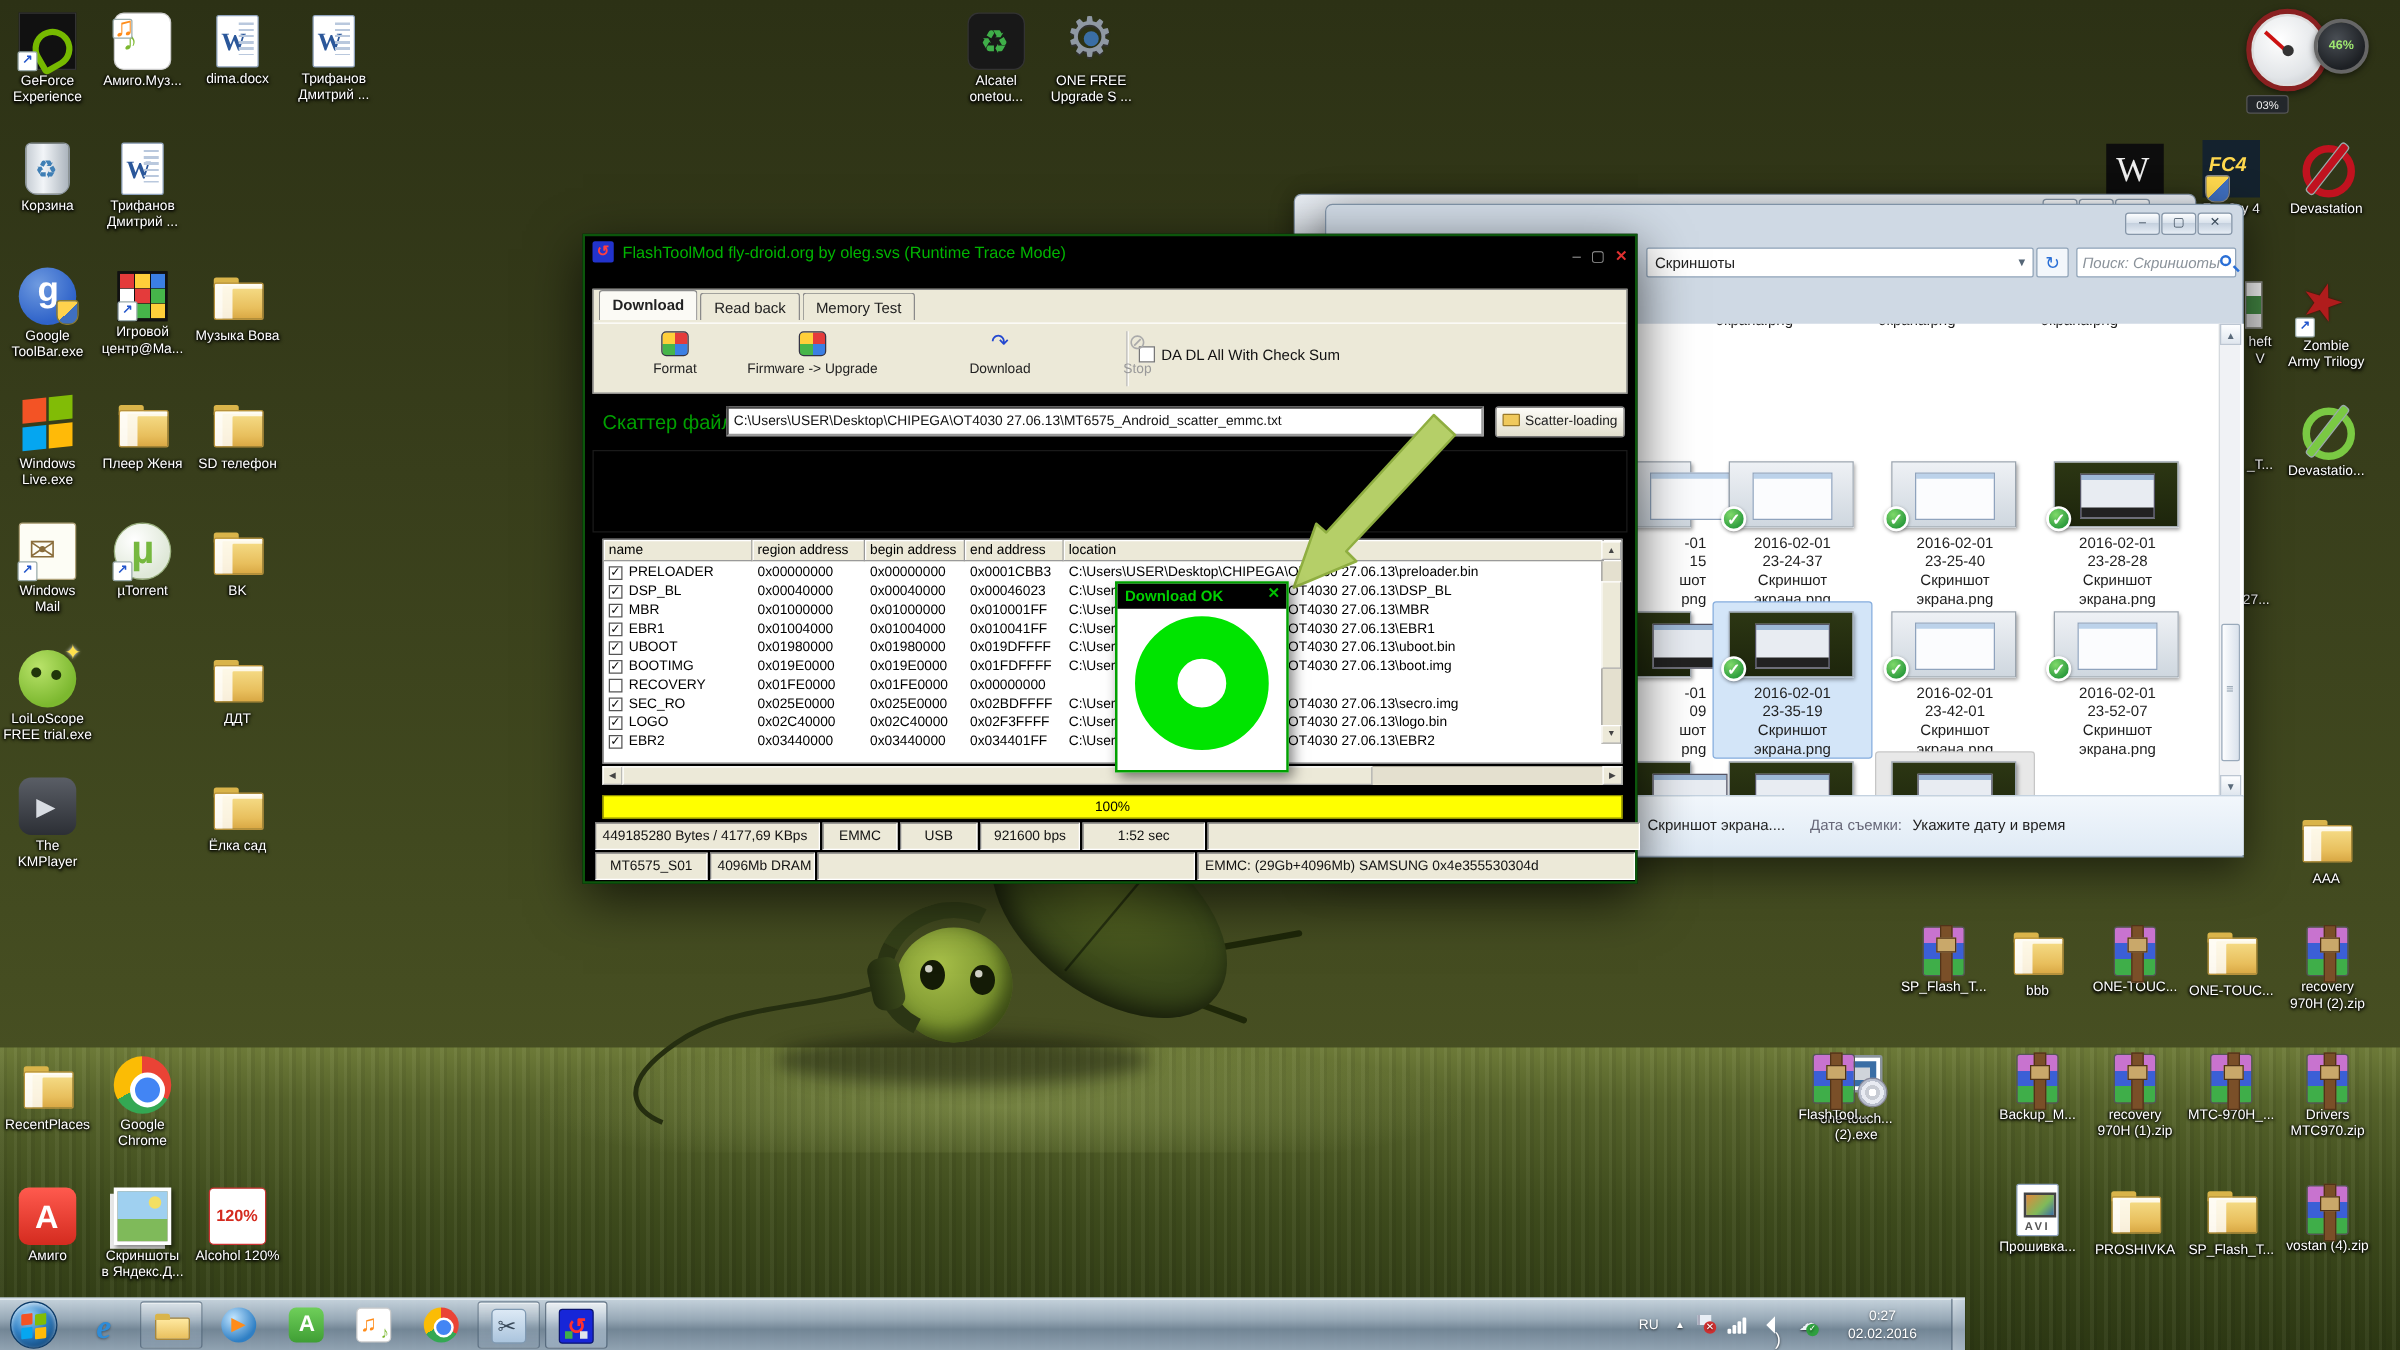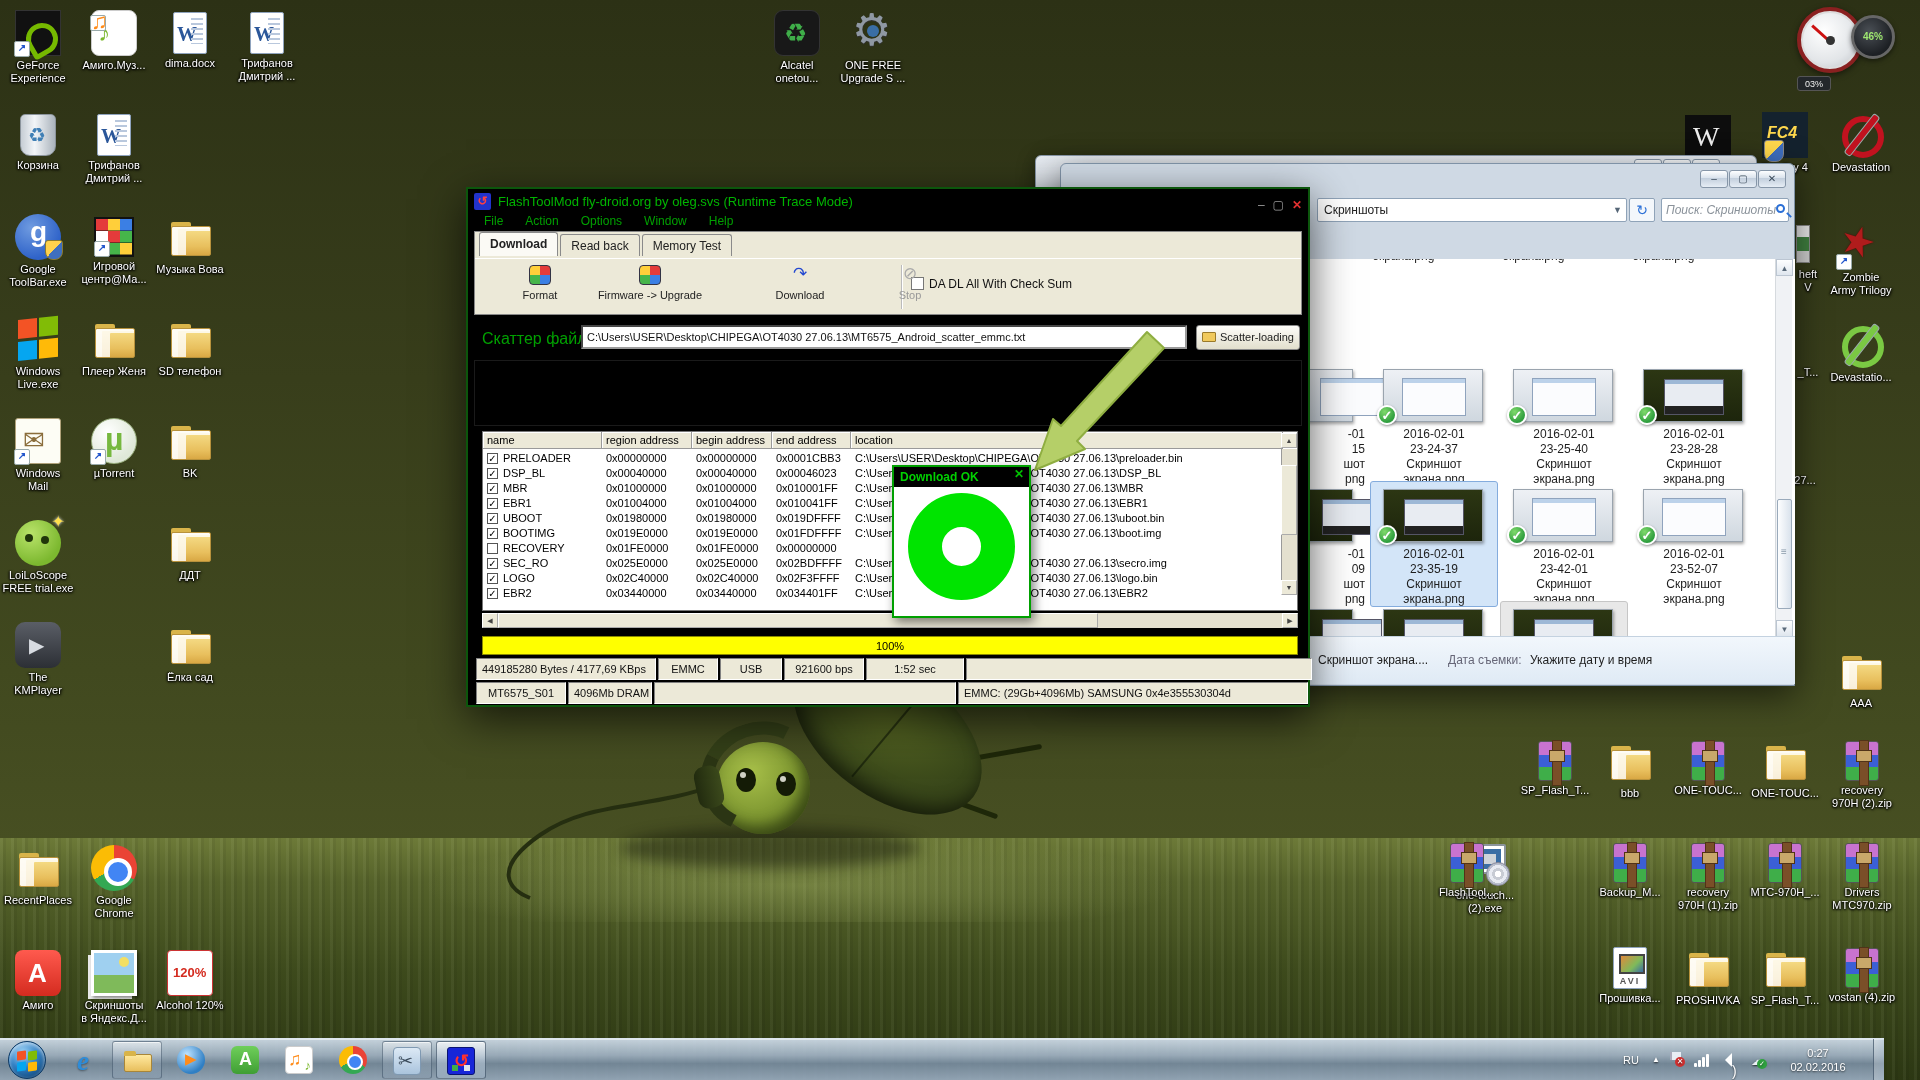--- a/index.html
+++ b/index.html
@@ -289,21 +289,21 @@
     border-radius:50%; background:#333; }
   .gauge-small { position:absolute; left:1851px; top:15px; width:44px; height:44px; border-radius:50%; z-index:2;
     background:radial-gradient(circle at 40% 35%,#4a4f55,#1d2024 70%); border:3px solid #666;
     color:#9fe870; font-size:10px; font-weight:bold; text-align:center; line-height:38px;
     box-shadow:0 2px 5px rgba(0,0,0,.5); }
   .gauge-label { position:absolute; left:1797px; top:76px; width:34px; height:15px; background:#23272b;
     border-radius:3px; color:#eee; font-size:9px; text-align:center; line-height:15px; z-index:2;
     border:1px solid #555; }
 
   
-  #taskbar { position:absolute; left:0; bottom:0; width:1884px; height:42px; z-index:40;
+  #taskbar { position:absolute; left:0; bottom:0; width:1572px; height:42px; z-index:40;
     background:linear-gradient(180deg,rgba(205,218,230,.95),rgba(160,178,196,.92) 40%,rgba(120,140,160,.92) 60%,rgba(150,168,186,.95));
     border-top:1px solid rgba(240,248,255,.8); box-shadow:inset 0 1px 0 rgba(255,255,255,.5); }
   .orb { position:absolute; left:8px; top:2px; width:38px; height:38px; border-radius:50%;
     background:radial-gradient(circle at 38% 30%,#9fd4f7,#2f7fc4 45%,#134a7e 80%);
     border:1px solid #0d3a66; box-shadow:inset 0 2px 4px rgba(255,255,255,.7); }
   .orb .fl { position:absolute; width:9px; height:9px; border-radius:1px; transform:skewY(-8deg); }
   .tb-btn { position:absolute; top:2px; width:50px; height:38px; border-radius:3px; text-align:center; }
   .tb-btn.open { background:linear-gradient(180deg,rgba(255,255,255,.45),rgba(190,205,220,.25) 50%,rgba(130,150,170,.3));
     border:1px solid rgba(60,80,100,.55); box-shadow:inset 0 1px 0 rgba(255,255,255,.6); }
   .tb-btn.active { background:linear-gradient(180deg,rgba(255,255,255,.7),rgba(205,220,235,.5) 50%,rgba(160,180,200,.5));
@@ -831,27 +831,20 @@
   <div id="flashtool">
     <div class="ft-title">
       <div class="ft-appico">↺</div>
       <span class="txt">FlashToolMod fly-droid.org by oleg.svs (Runtime Trace Mode)</span>
       <div class="ft-caption">
         <i>–</i>
         <i>▢</i>
         <i class="x">✕</i>
       </div>
     </div>
-    <div class="ft-menu" id="ft-menu">
-        <div>File</div>
-        <div>Action</div>
-        <div>Options</div>
-        <div>Window</div>
-        <div>Help</div>
-      </div>
     <div class="ft-panel">
       <div class="ft-tabs" id="ft-tabs">
           <div class="ft-tab active">Download</div>
           <div class="ft-tab">Read back</div>
           <div class="ft-tab">Memory Test</div>
         </div>
       <div class="ft-tools" id="ft-tools">
         <div class="ft-sep" style="left:426px;"></div>
         <div class="ft-check">
           <span class="box"></span><span>DA DL All With Check Sum</span>

